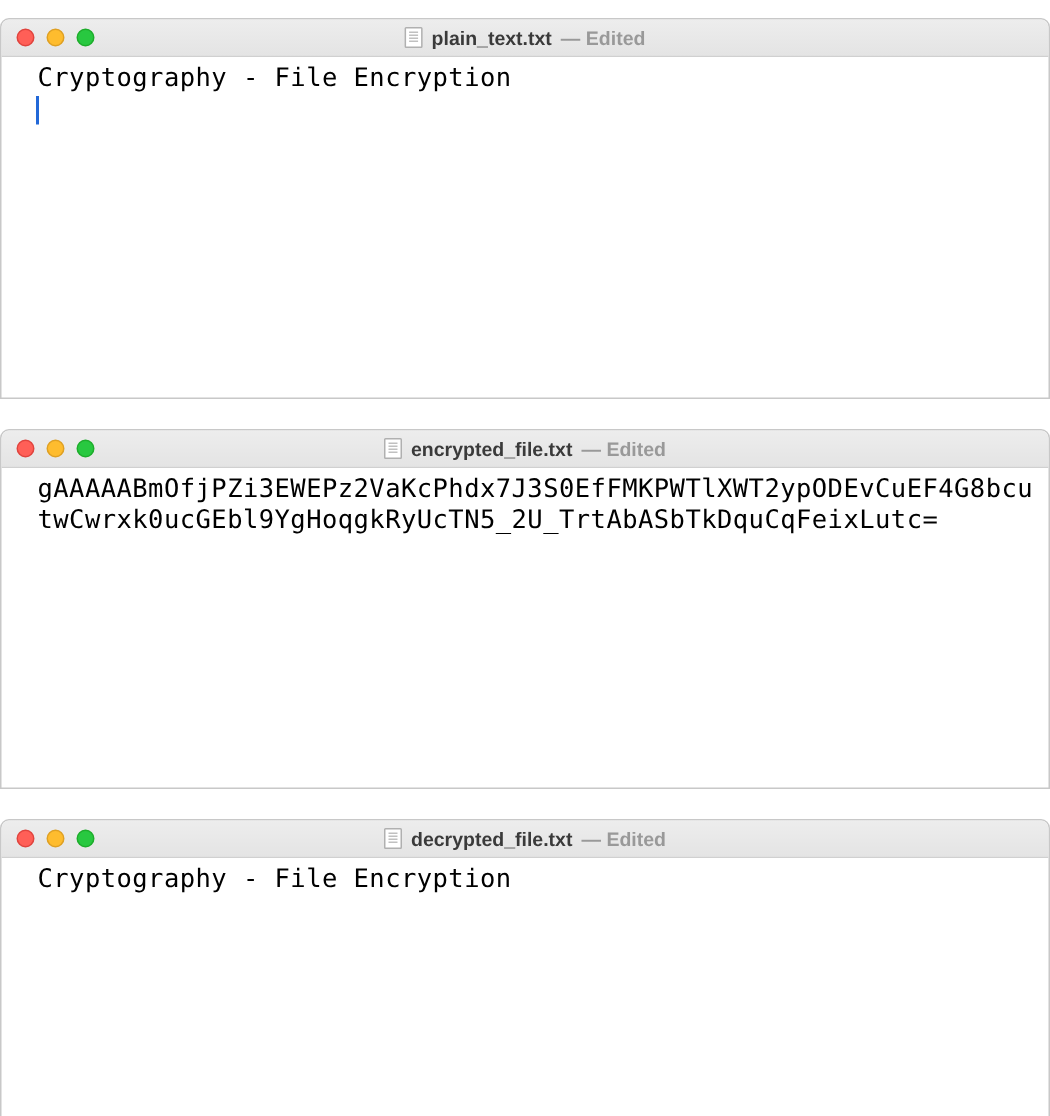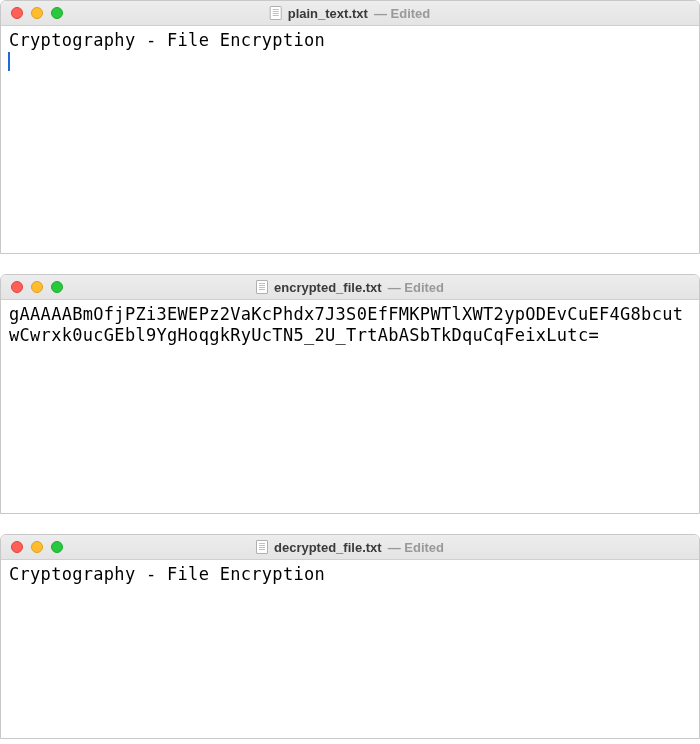--- a/index.html
+++ b/index.html
@@ -86,41 +86,41 @@
     }
     .title-filename {
       font-weight: 600;
       color: #3a3a3a;
     }
     .title-edited {
       color: #999999;
       font-weight: 700;
     }
     .content {
-      padding: 4px 8px 4px 8px;
+      padding: 4px 8px 4px 24px;
       font-family: "Monaco", "Menlo", "Consolas", monospace;
       font-size: 17px;
       line-height: 1.25;
       letter-spacing: 0.3px;
       color: #000000;
       min-height: 50px;
       word-break: break-all;
       white-space: pre-wrap;
     }
     .cursor {
       display: inline-block;
       width: 1.5px;
       height: 19px;
       background: #2268d8;
       vertical-align: text-bottom;
       margin-left: -1px;
     }
     #window-1 {
       height: 254px;
-      margin-top: 0;
+      margin-top: 12px;
     }
     #window-1 .content {
       height: 228px;
     }
     #window-2 {
       height: 240px;
     }
     #window-2 .content {
       height: 240px;
     }

